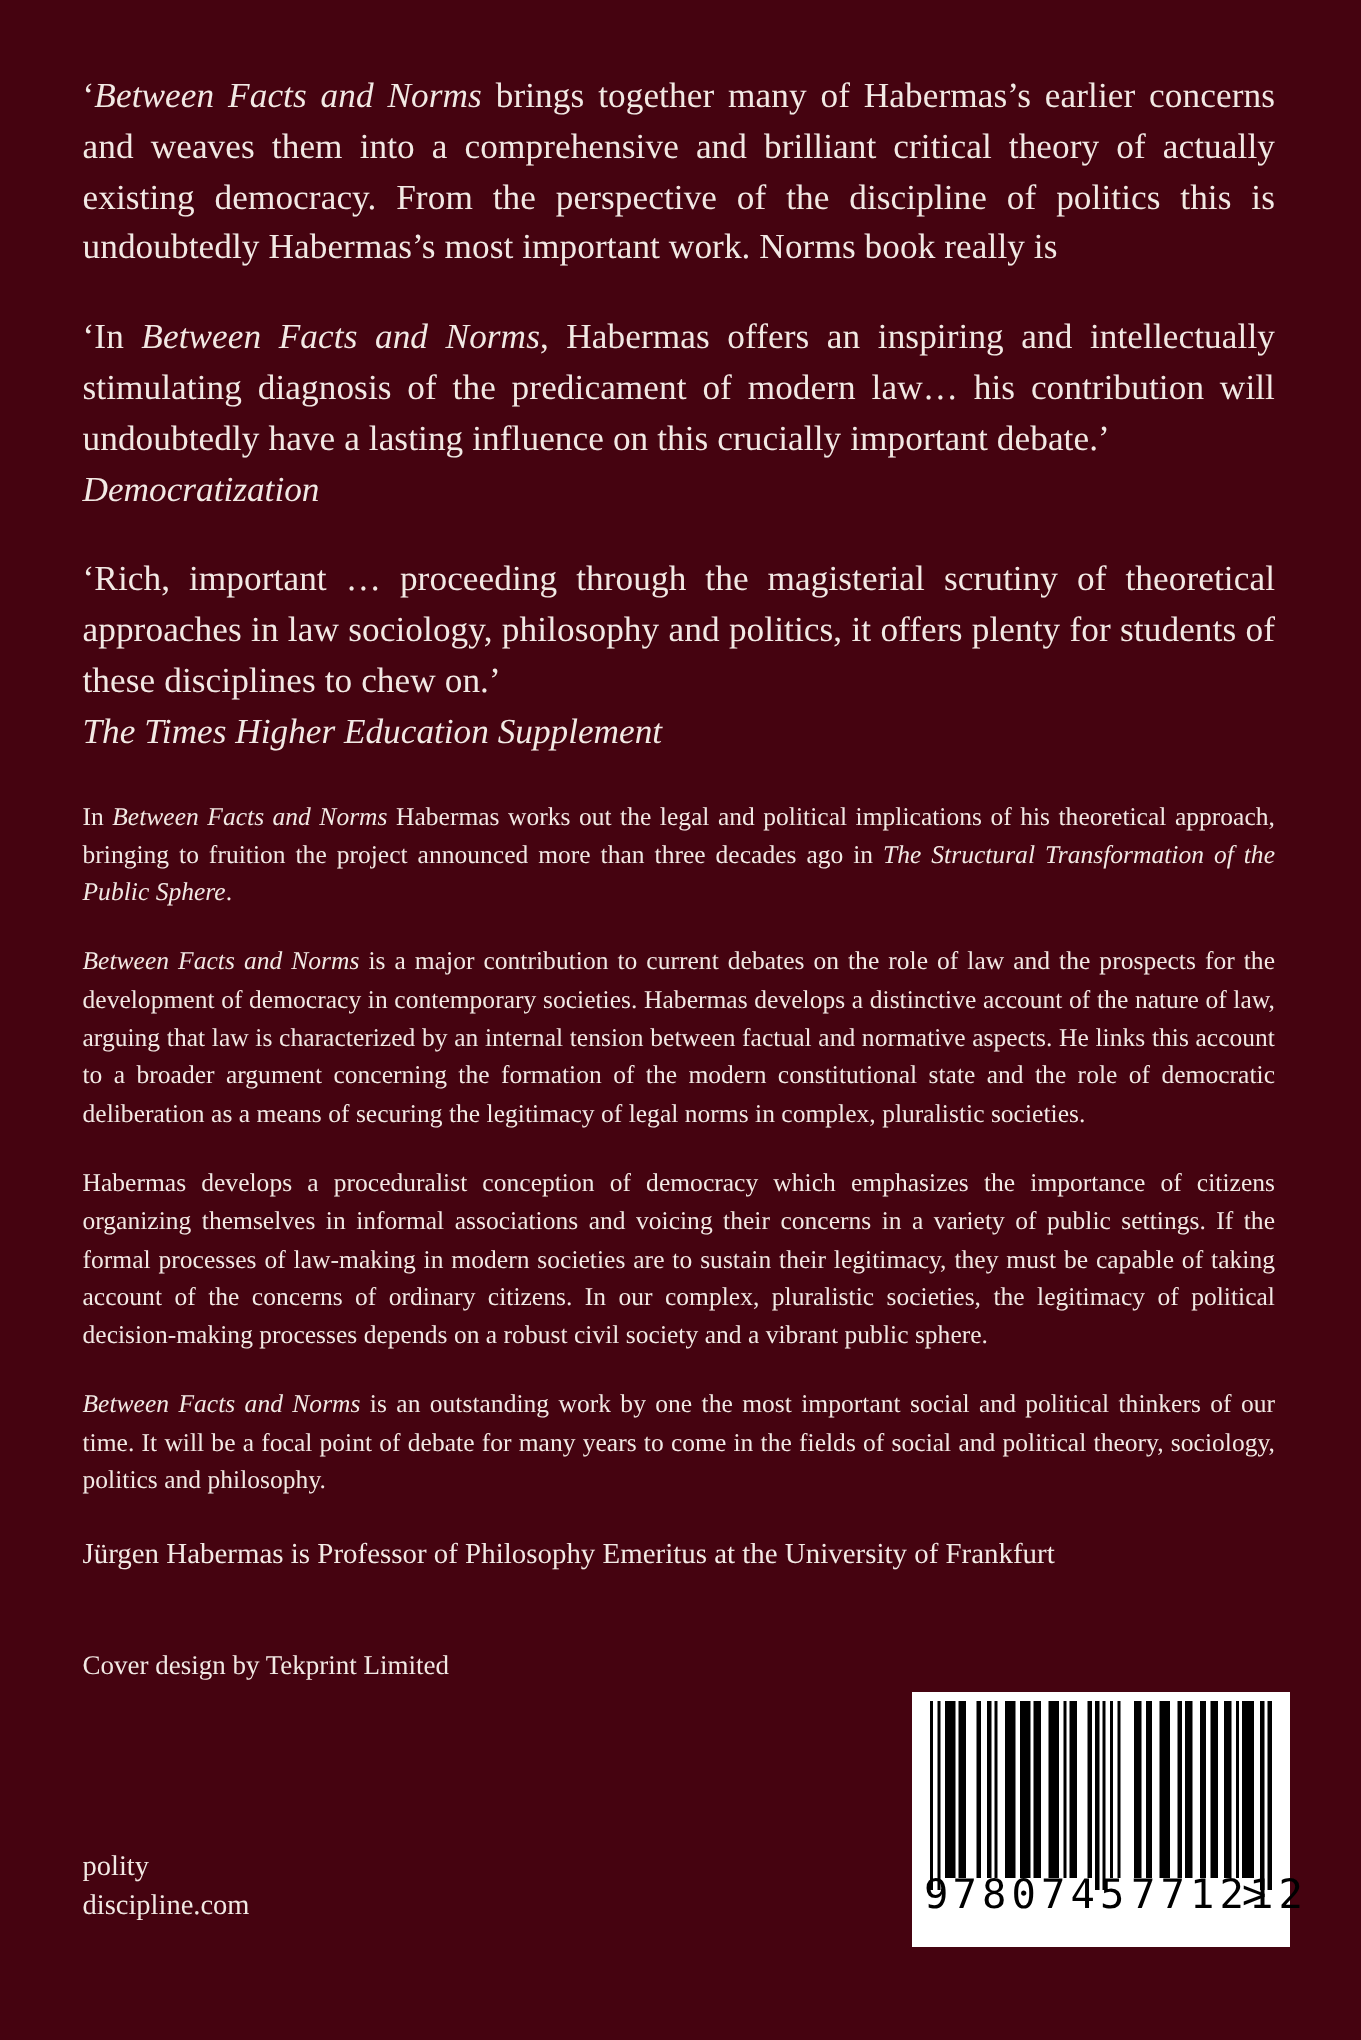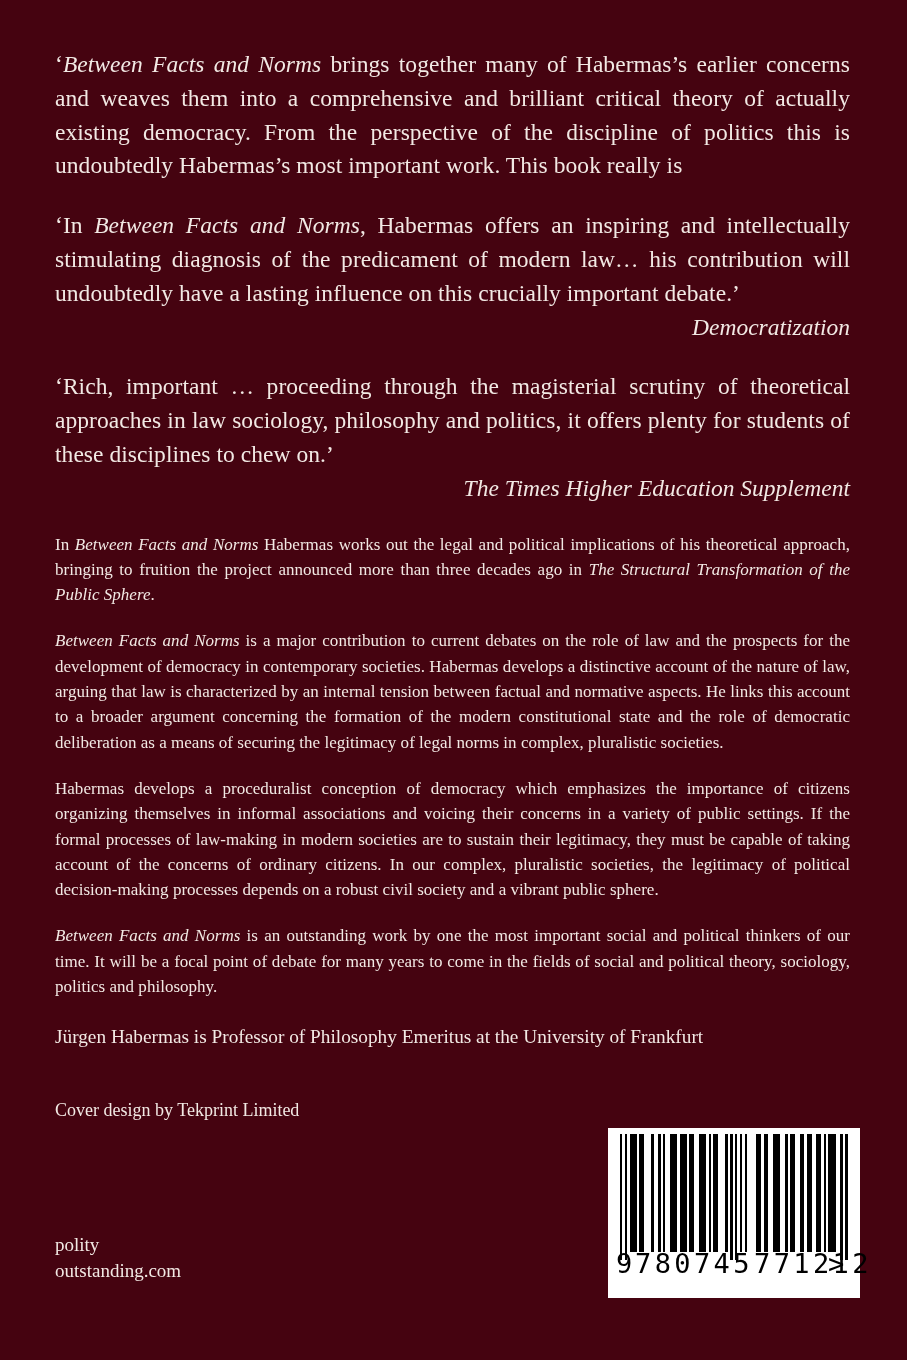--- a/index.html
+++ b/index.html
@@ -34,21 +34,20 @@
     line-height: 33.8px;
     text-align: justify;
     text-justify: inter-word;
     margin: 0;
     letter-spacing: 0.05px;
   }
   .quote-attrib {
     font-size: 23.5px;
     line-height: 33.8px;
     font-style: italic;
-    text-align: right;
     margin: 0;
   }
   
   .quote-lastline {
     display: flex;
     justify-content: space-between;
     align-items: baseline;
     font-size: 23.5px;
     line-height: 33.8px;
   }
@@ -150,21 +149,21 @@
   .d-left  { left: 19px; letter-spacing: 3.4px; }
   .d-right { left: 138px; letter-spacing: 3.4px; }
   .d-tail  { left: 212px; }
 </style>
 </head>
 <body>
 
 <div class="page">
 
   <div class="quote-block">
-    <p class="quote-text">‘<span class="i">Between Facts and Norms</span><span> brings together many of Habermas’s earlier concerns and weaves them into a comprehensive and brilliant critical theory of actually existing democracy. From the perspective of the discipline of politics this is undoubtedly Habermas’s most important work. This book really is</span></p>
+    <p class="quote-text">‘<span class="i">Between Facts and Norms</span><span> brings together many of Habermas’s earlier concerns and weaves them into a comprehensive and brilliant critical theory of actually existing democracy. From the perspective of the discipline of politics this is undoubtedly Habermas’s most important work. Norms book really is</span></p>
   </div>
 
   <div class="quote-block">
     <p class="quote-text"><span>‘In </span><span class="i">Between Facts and Norms</span><span>, Habermas offers an inspiring and intellectually stimulating diagnosis of the predicament of modern law… his contribution will undoubtedly have a lasting influence on this crucially important debate.’</span></p>
     <p class="quote-attrib">Democratization</p>
   </div>
 
   <div class="quote-block">
     <p class="quote-text">‘Rich, important … proceeding through the magisterial scrutiny of theoretical approaches in law sociology, philosophy and politics, it offers plenty for students of these disciplines to chew on.’</p>
     <p class="quote-attrib">The Times Higher Education Supplement</p>
@@ -180,21 +179,21 @@
 
     <p class="body-p"><span class="i">Between Facts and Norms</span><span> is an outstanding work by one the most important social and political thinkers of our time. It will be a focal point of debate for many years to come in the fields of social and political theory, sociology, politics and philosophy.</span></p>
 
     <p class="bio"><b>Jürgen Habermas</b><span> is Professor of Philosophy Emeritus at the University of Frankfurt</span></p>
 
     <p class="cover-credit">Cover design by Tekprint Limited</p>
   </div>
 
   <div class="imprint">
     <div>polity</div>
-    <div>outstanding.com</div>
+    <div>discipline.com</div>
   </div>
 
   <div class="barcode-box">
     <div class="barcode-bars" id="barcode-bars">
         <div class="bar guard" style="width: 2.4px;"></div>
         <div class="gap" style="width: 2.4px;"></div>
         <div class="bar guard" style="width: 2.4px;"></div>
         <div class="gap" style="width: 2.4px;"></div>
         <div class="bar" style="width: 7.2px;"></div>
         <div class="gap" style="width: 2.4px;"></div>

